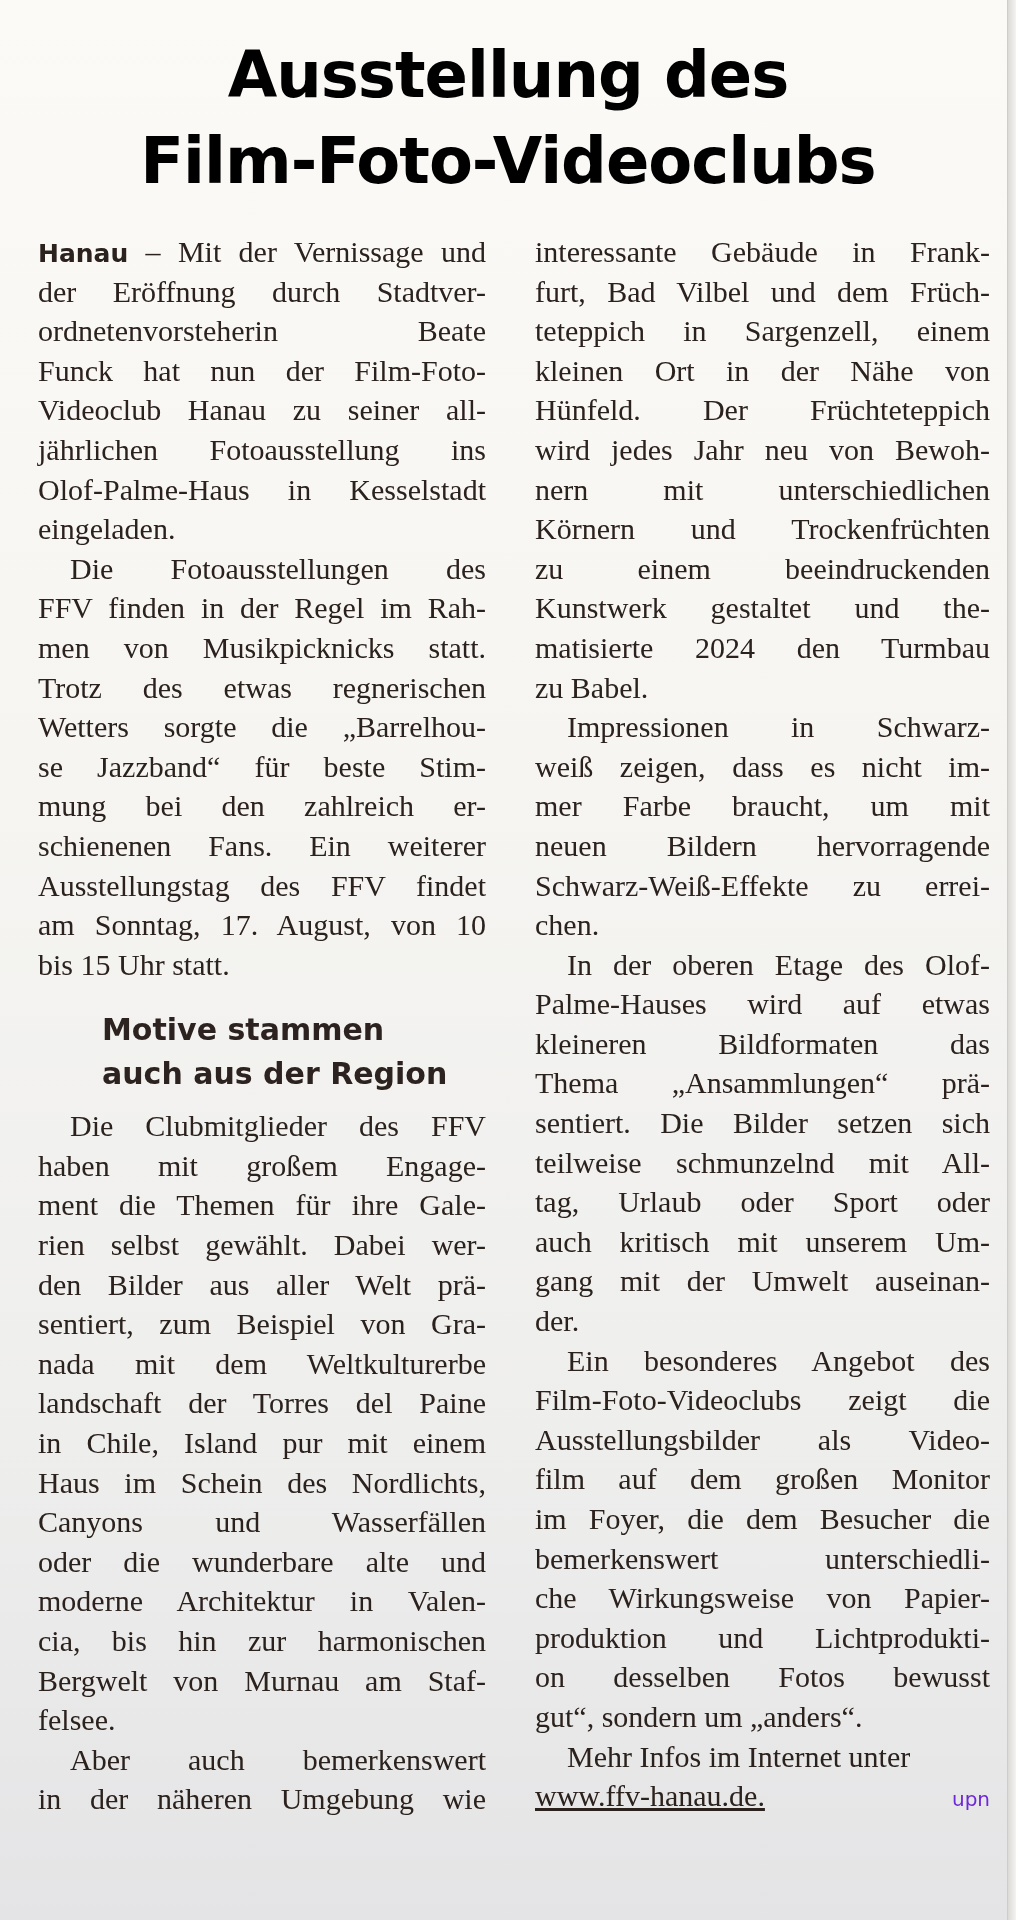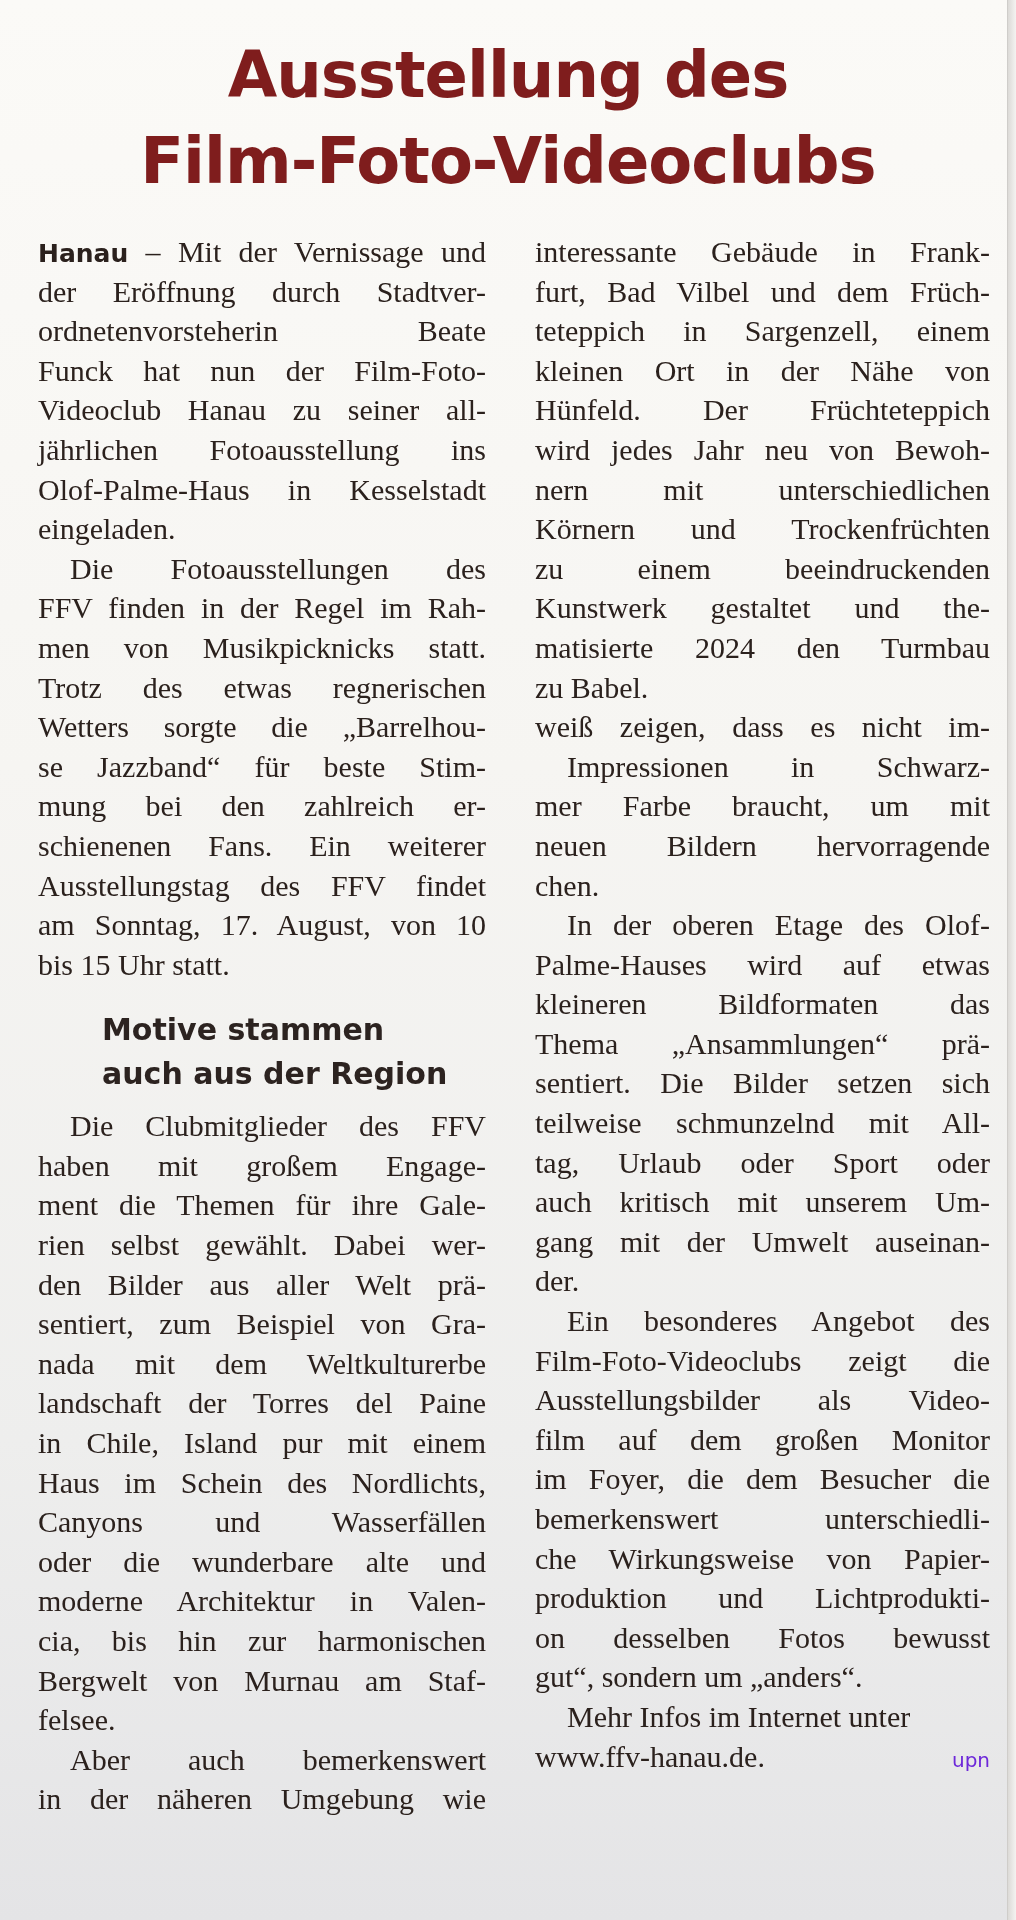--- a/index.html
+++ b/index.html
@@ -26,21 +26,21 @@
   .headline {
     position: absolute;
     top: 32px;
     left: 0;
     width: 1016px;
     text-align: center;
     font-family: "DejaVu Sans", sans-serif;
     font-weight: bold;
     font-size: 64px;
     line-height: 86px;
-    color: #7f1d1d;
+    color: #000000;
     letter-spacing: -1px;
     margin: 0;
   }
   .headline span { display: block; }
   .column {
     position: absolute;
     top: 232px;
     font-family: "Liberation Serif", serif;
     font-size: 30px;
     line-height: 39.6px;
@@ -81,20 +81,21 @@
     font-family: "DejaVu Sans", sans-serif;
     font-size: 20px;
     float: right;
     margin-top: 4px;
     color: #6d28d9;
   }
   .url-line {
     display: block;
     white-space: nowrap;
     height: 39.6px;
+    text-decoration: underline;
   }
 </style>
 </head>
 <body>
 
 <div class="page-edge"></div>
 
 <h1 class="headline">
   <span>Ausstellung des</span>
   <span>Film-Foto-Videoclubs</span>
@@ -165,24 +166,25 @@
     <span class="line">wird jedes Jahr neu von Bewoh-</span>
     <span class="line">nern mit unterschiedlichen</span>
     <span class="line">Körnern und Trockenfrüchten</span>
     <span class="line">zu einem beeindruckenden</span>
     <span class="line">Kunstwerk gestaltet und the-</span>
     <span class="line">matisierte 2024 den Turmbau</span>
     <span class="line last">zu Babel.</span>
   </div>
 
   <div>
+    <span class="line indent">Impressionen in Schwarz-</span>
     <span class="line">weiß zeigen, dass es nicht im-</span>
-    <span class="line indent">Impressionen in Schwarz-</span>
     <span class="line">mer Farbe braucht, um mit</span>
     <span class="line">neuen Bildern hervorragende</span>
+    <span class="line">Schwarz-Weiß-Effekte zu errei-</span>
     <span class="line last">chen.</span>
   </div>
 
   <div>
     <span class="line indent">In der oberen Etage des Olof-</span>
     <span class="line">Palme-Hauses wird auf etwas</span>
     <span class="line">kleineren Bildformaten das</span>
     <span class="line">Thema „Ansammlungen“ prä-</span>
     <span class="line">sentiert. Die Bilder setzen sich</span>
     <span class="line">teilweise schmunzelnd mit All-</span>

